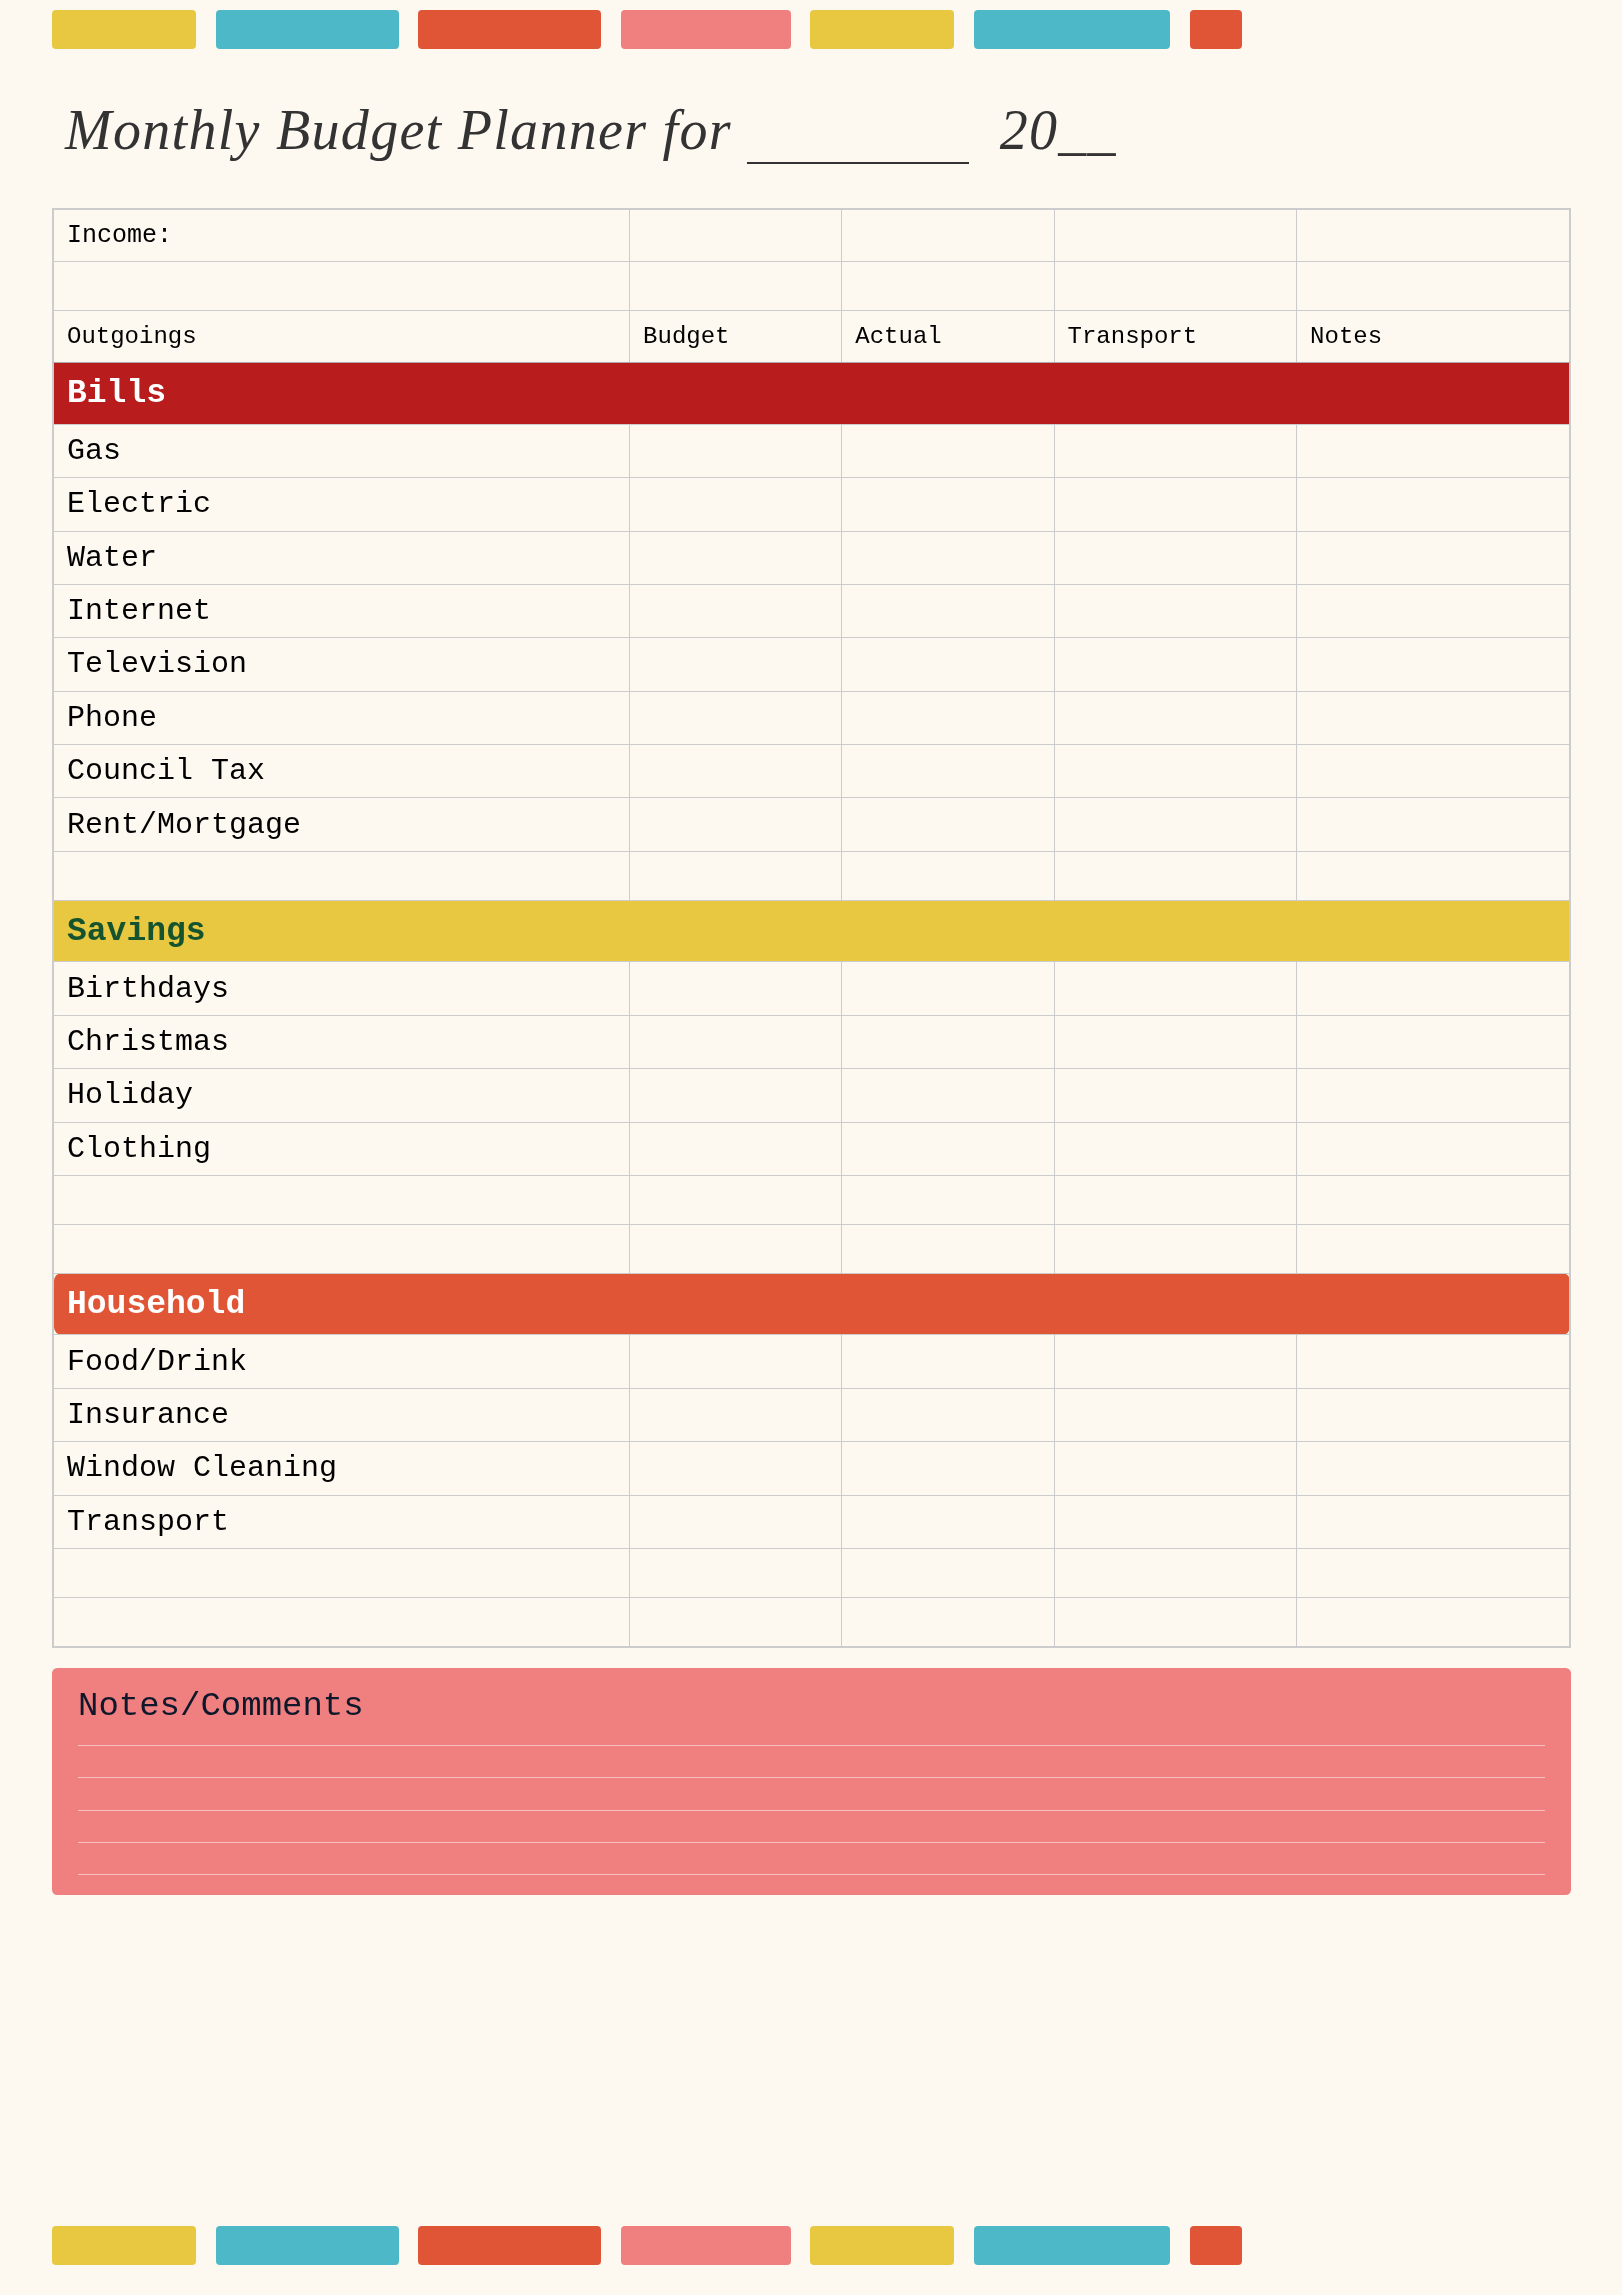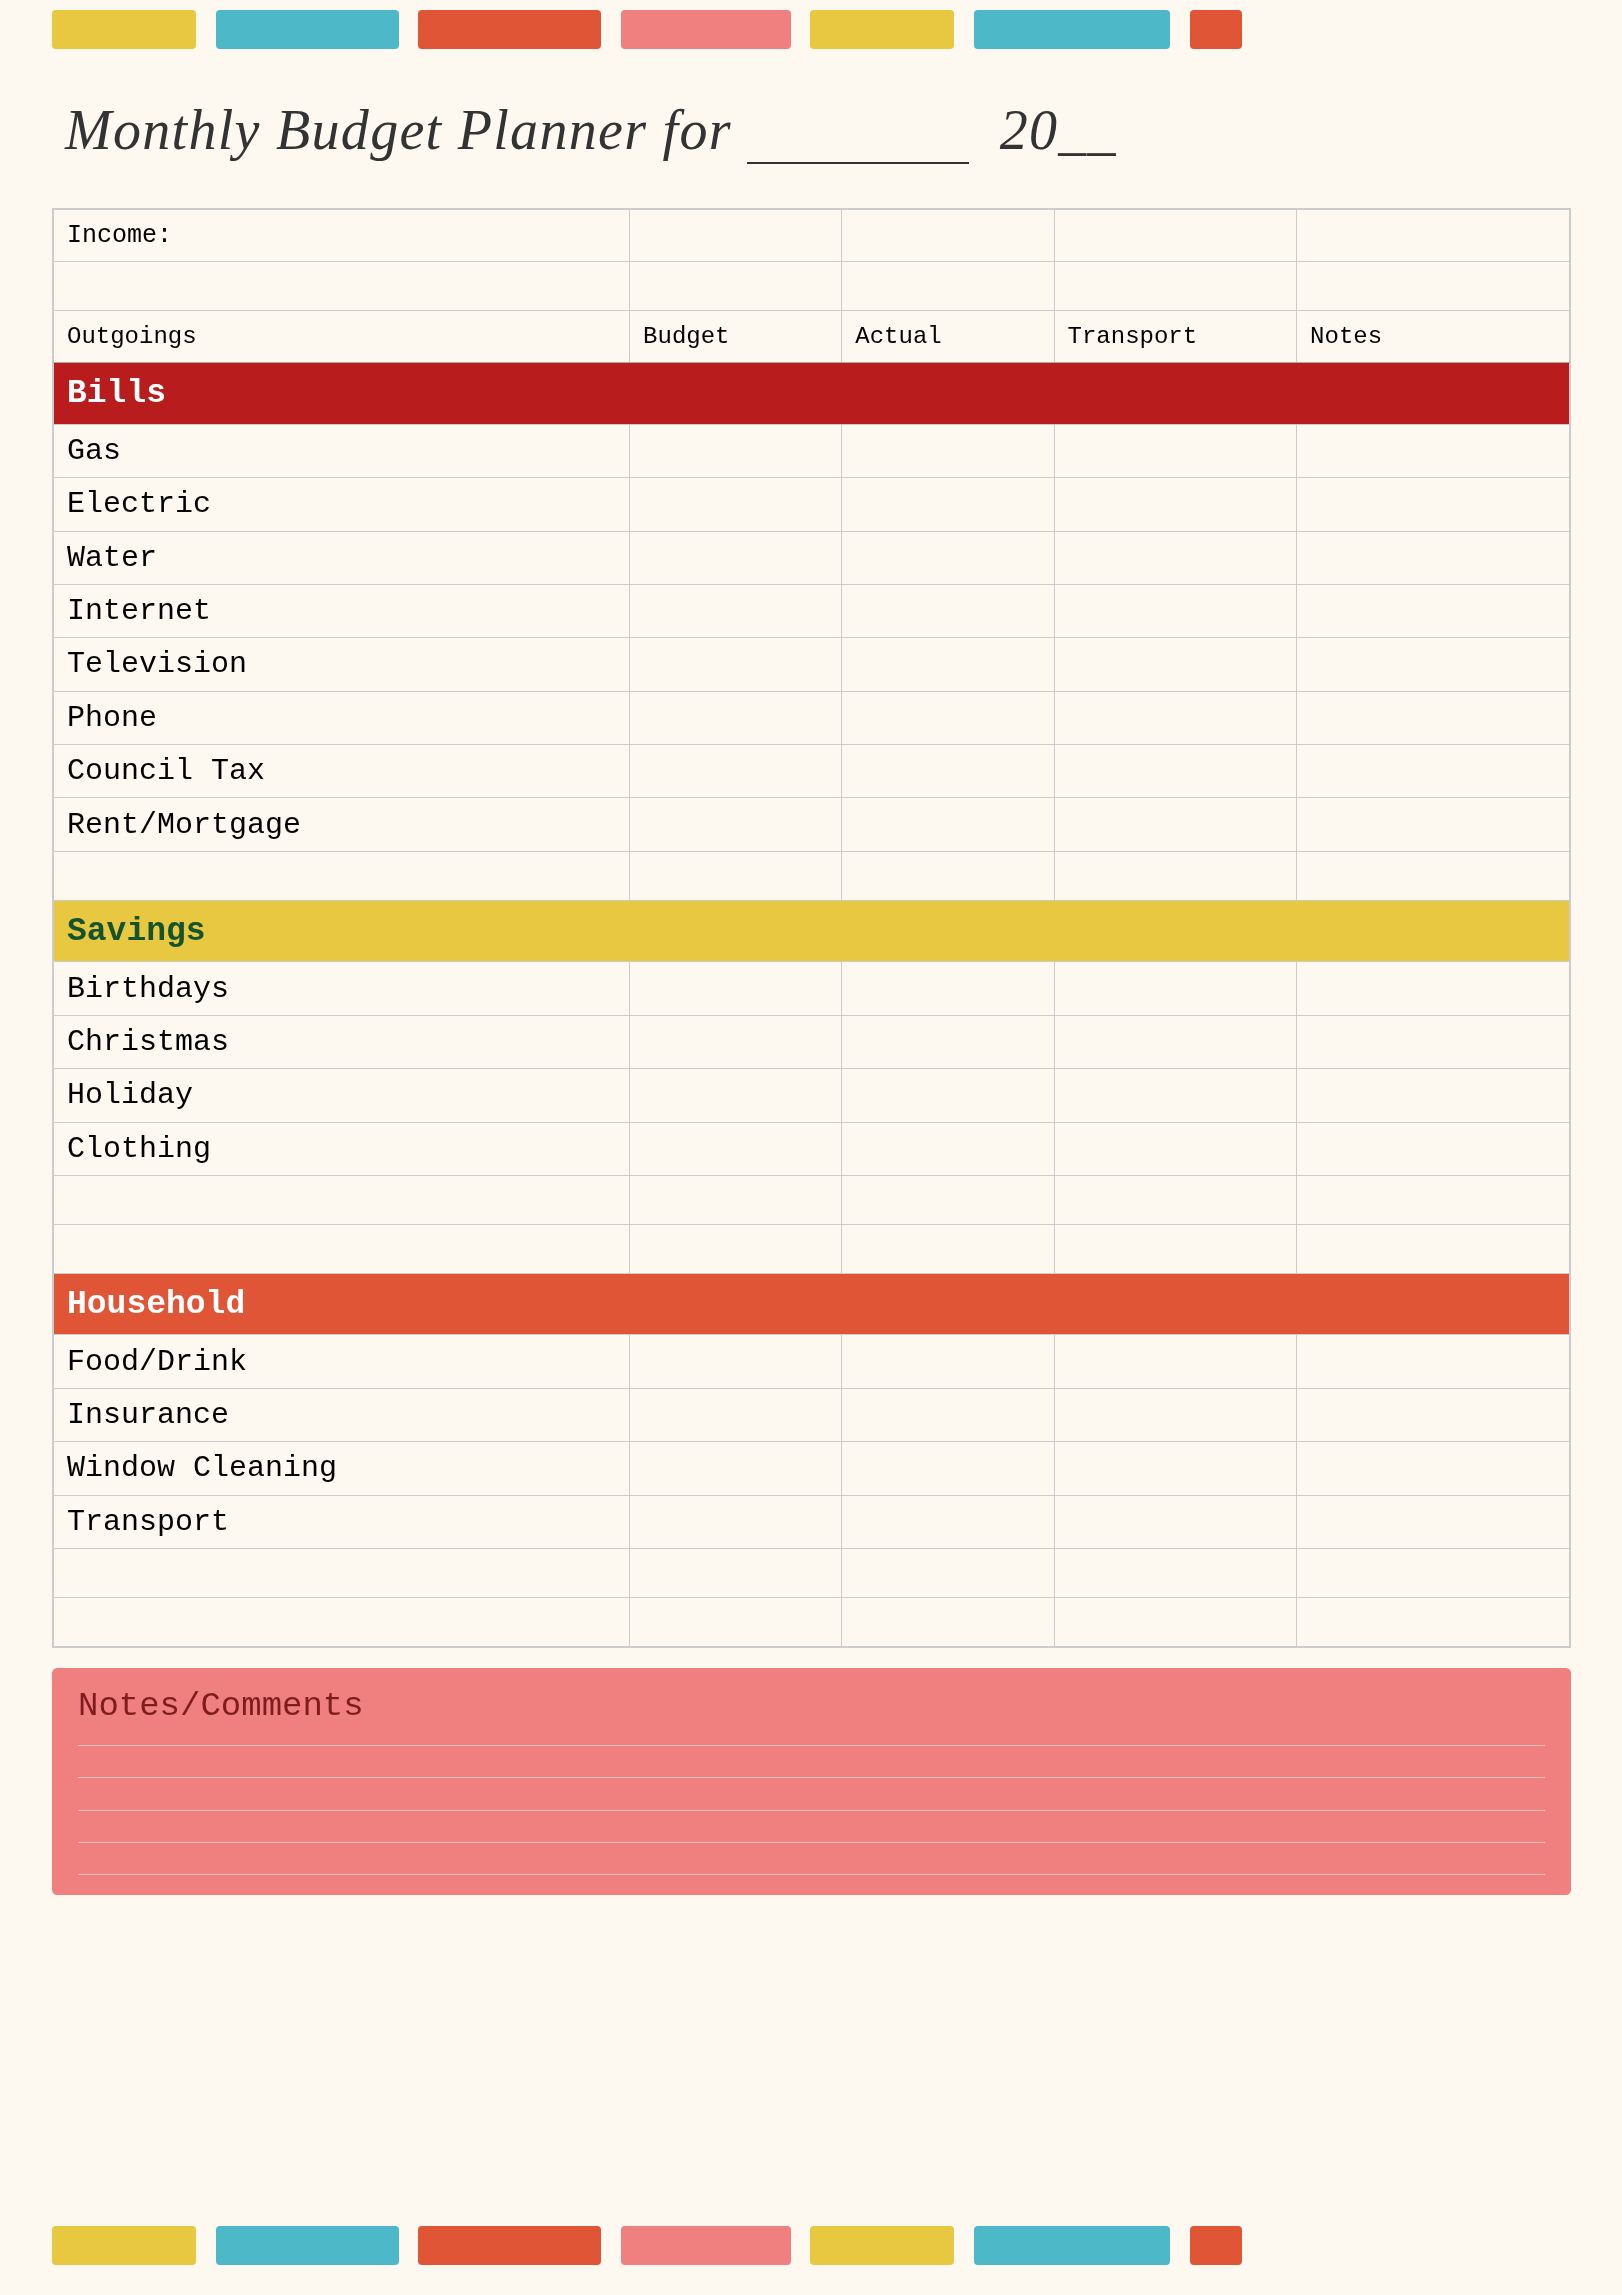--- a/index.html
+++ b/index.html
@@ -76,41 +76,41 @@
     .category-header td {
       color: white;
       font-size: 33px;
       font-weight: bold;
       padding: 11.8px 13px;
       height: 56px;
     }
 
     .bills-header td { background-color: #b91c1c; }
     .savings-header td { background-color: #e8c840; color: #14532d; }
-    .household-header td { background-color: #e05535; }
+    .household-header td { background-color: #e05535; border-radius: 8px; }
 
     .data-row td {
       font-size: 30px;
     }
 
     .empty-row td {
       height: 49px;
     }
 
     
     .notes-section {
       margin: 19.6px 52px;
       background-color: #f08080;
       border-radius: 5.2px;
       padding: 19.6px 26px;
       min-height: 209px;
     }
 
     .notes-title {
-      color: #7f1d1d;
+      color: #0f172a;
       font-size: 34px;
       margin-bottom: 13px;
     }
 
     .notes-lines {
       display: flex;
       flex-direction: column;
       gap: 31px;
       margin-top: 19.6px;
     }

